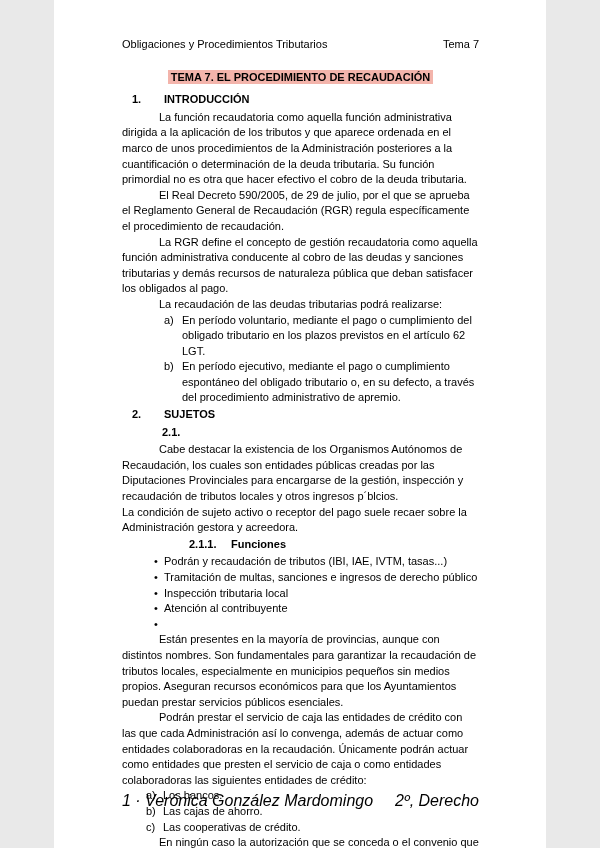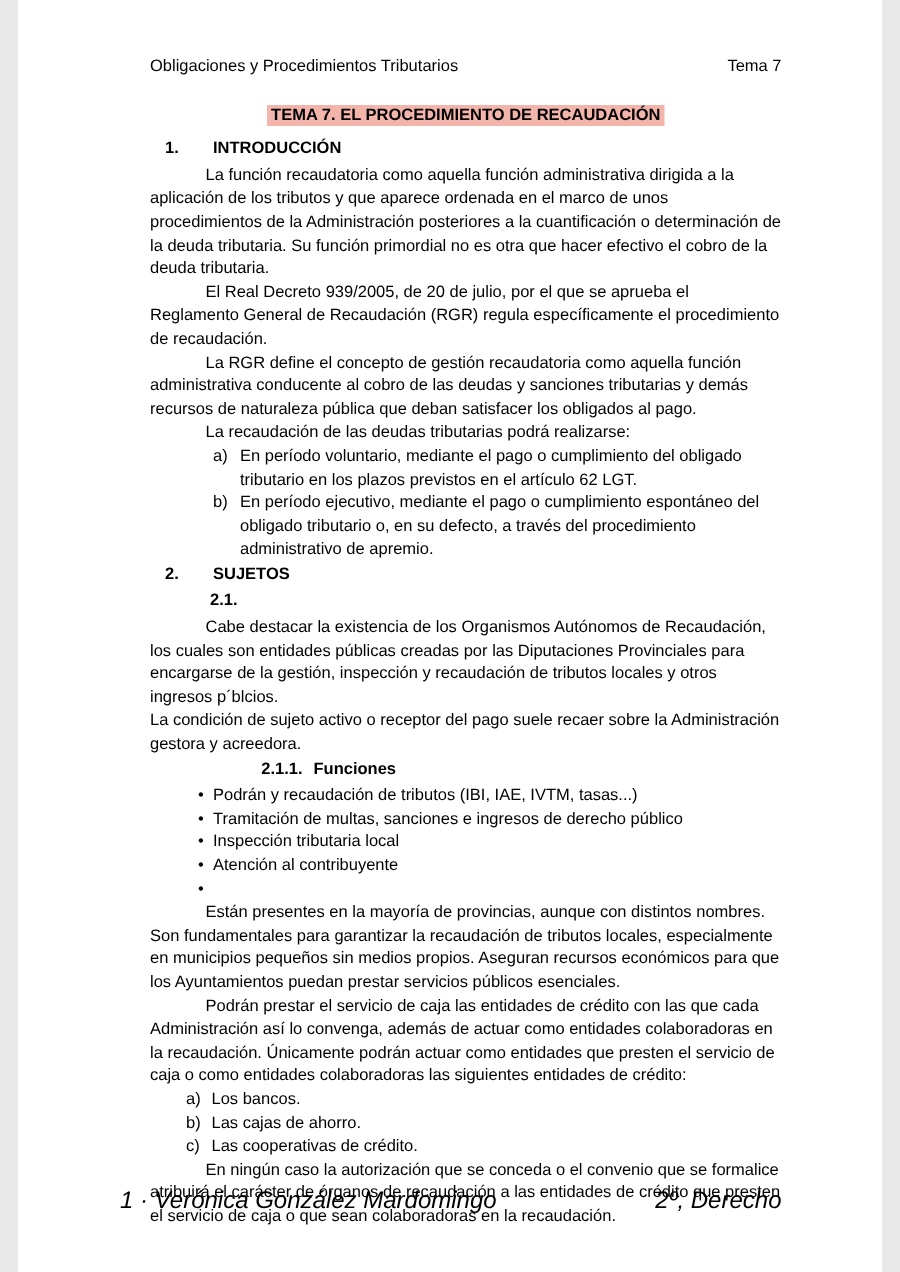--- a/index.html
+++ b/index.html
@@ -1,34 +1,34 @@
 <!DOCTYPE html>
 <html><head>
 <meta charset="utf-8">
 <style>
   html,body { margin:0; padding:0; background:#e9e9e9; }
   .page {
     position:relative;
-    width:576px; height:848px;
+    width:492px; height:848px;
     margin:0 auto;
     background:#ffffff;
     box-sizing:border-box;
-    padding:37px 67px 0 88px;
+    padding:37px 67px 0 68px;
     font-family:"Liberation Sans", sans-serif;
     font-size:11px; line-height:15.6px;
     color:#000;
     overflow:hidden;
   }
   .doc-header { display:flex; justify-content:space-between; margin:0 0 17px 0; }
   .doc-title  { text-align:center; font-weight:bold; margin:0 0 7px 0; }
   .hl         { padding:1px 3px;text-align:center; }
   .heading    { display:flex; font-weight:bold; margin:1px 0 2px 0; }
   .h1 { padding-left:10px; } .h1 .num { flex:none; width:32px; }
   .h2 { padding-left:40px; } .h2 .num { flex:none; width:37px; }
-  .h3 { padding-left:67px;text-align:center; } .h3 .num { flex:none; width:42px; }
+  .h3 { padding-left:67px; } .h3 .num { flex:none; width:42px; }
   p.para   { margin:0; text-indent:37px; }
   p.noind  { text-indent:0; }
   .list1   { padding-left:42px; }
   .list2   { padding-left:24px; }
   .li      { display:flex; }
   .list1 .marker { flex:none; width:18px; }
   .list2 .marker { flex:none; width:17px; }
   .bullets { padding-left:32px; }
   .bullet  { display:flex; }
   .bullet .bmark { flex:none; width:10px; }
@@ -51,21 +51,21 @@
   <div class="doc-title">
     <span class="hl" style="background: rgb(243, 180, 171);">TEMA 7. EL PROCEDIMIENTO DE RECAUDACIÓN</span>
   </div>
 
   <div class="heading h1">
     <span class="num">1.</span>
     <span>INTRODUCCIÓN</span>
   </div>
 
   <p class="para">La función recaudatoria como aquella función administrativa dirigida a la aplicación de los tributos y que aparece ordenada en el marco de unos procedimientos de la Administración posteriores a la cuantificación o determinación de la deuda tributaria. Su función primordial no es otra que hacer efectivo el cobro de la deuda tributaria.</p>
-  <p class="para">El Real Decreto 939/2005, de 20 de julio, por el que se aprueba el Reglamento General de Recaudación (RGR) regula específicamente el procedimiento de recaudación.</p>
+  <p class="para">El Real Decreto 590/2005, de 29 de julio, por el que se aprueba el Reglamento General de Recaudación (RGR) regula específicamente el procedimiento de recaudación.</p>
   <p class="para">La RGR define el concepto de gestión recaudatoria como aquella función administrativa conducente al cobro de las deudas y sanciones tributarias y demás recursos de naturaleza pública que deban satisfacer los obligados al pago.</p>
   <p class="para">La recaudación de las deudas tributarias podrá realizarse:</p>
 
   <div class="list1">
     <div class="li">
       <span class="marker">a)</span>
       <span>En período voluntario, mediante el pago o cumplimiento del obligado tributario en los plazos previstos en el artículo 62 LGT.</span>
     </div>
     <div class="li">
       <span class="marker">b)</span>

